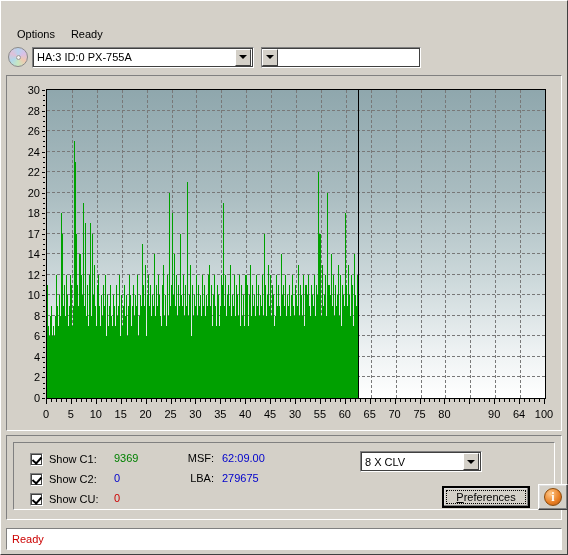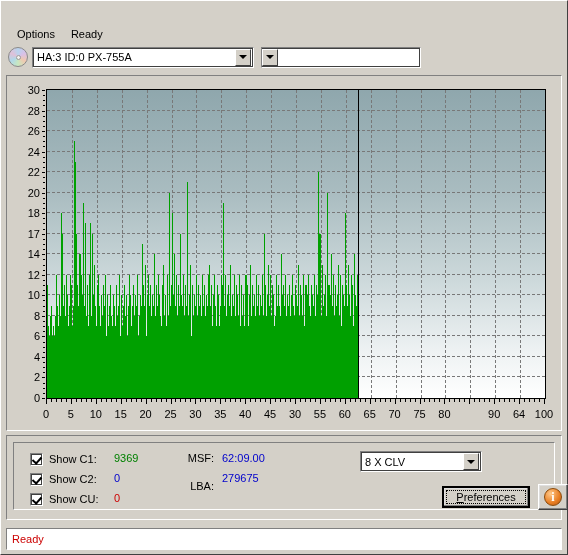--- a/index.html
+++ b/index.html
@@ -1189,21 +1189,21 @@
       <span class="chkval" style="left:100px;top:29px;color:#0000cc;">0</span>
 
       <div class="chkrow" style="left:16px;top:49px;">
         <span class="chkbox checked"></span>
         <span class="chklabel">Show CU:</span>
       </div>
       <span class="chkval" style="left:100px;top:49px;color:#cc0000;">0</span>
 
       <span class="infolabel" style="left:150px;top:9px;width:50px;">MSF:</span>
       <span class="infoval" style="left:208px;top:9px;">62:09.00</span>
-      <span class="infolabel" style="left:150px;top:37px;width:50px;">LBA:</span>
+      <span class="infolabel" style="left:150px;top:29px;width:50px;">LBA:</span>
       <span class="infoval" style="left:208px;top:29px;">279675</span>
 
       <div class="combo" style="left:346px;top:8px;width:122px;">
         <div class="ctext">8 X CLV</div>
         <div class="carrow"></div>
       </div>
 
 
       <div class="btn focused" style="left:428px;top:43px;width:88px;height:22px;">
         <span class="inner">

